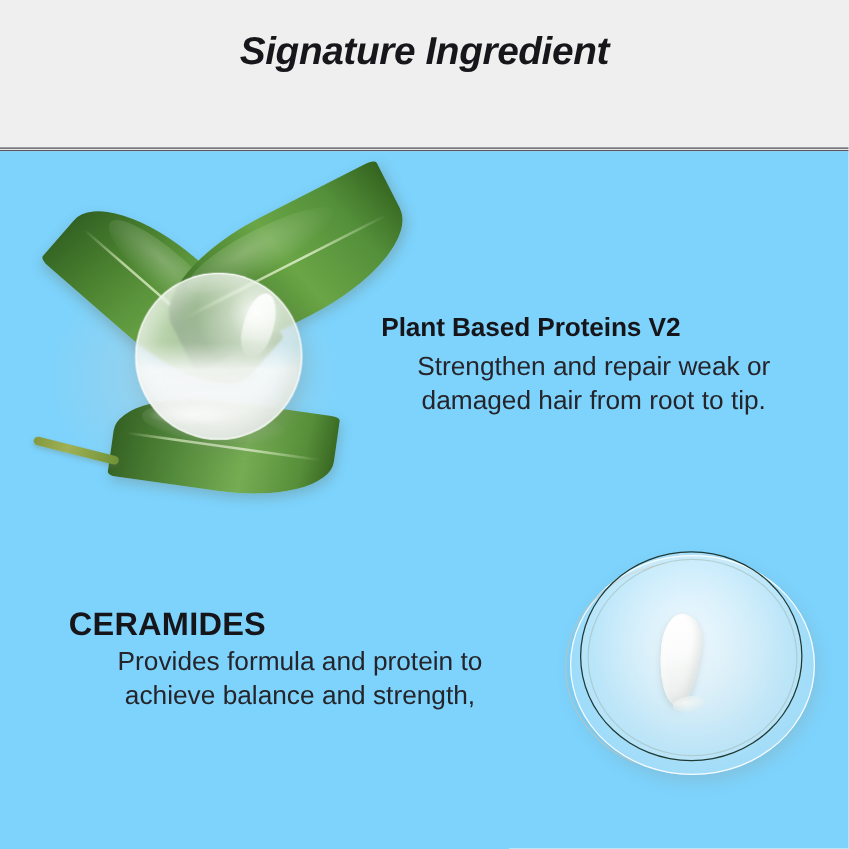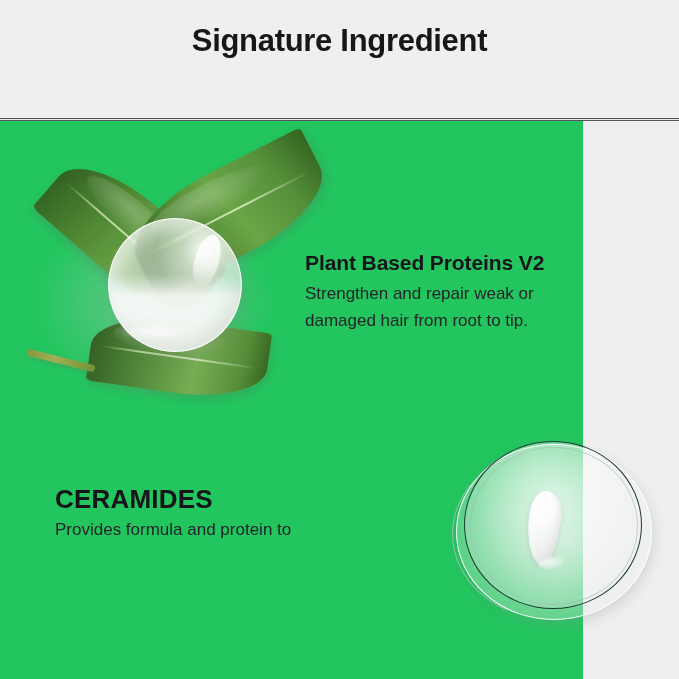--- a/index.html
+++ b/index.html
@@ -20,20 +20,21 @@
     overflow: hidden;
   }
 
   
   #header {
     position: absolute;
     left: 0; top: 0;
     width: 679px;
     height: 119px;
     background: #f0efef;
+    font-style: italic;
   }
   #header-title {
     position: absolute;
     left: 0; top: 21px;
     width: 679px;
     text-align: center;
     font-size: 31px;
     font-weight: 700;
     letter-spacing: -0.3px;
     color: #17161a;
@@ -60,23 +61,23 @@
     border-top: 1px solid #50505a;
     border-bottom: 1px solid #55555f;
     background: #e9e9ea;
     box-sizing: border-box;
   }
 
   
   #body-area {
     position: absolute;
     left: 0; top: 121px;
-    width: 583px;
+    width: 679px;
     height: 558px;
-    background: #22c55e;
+    background: #7dd3fc;
   }
 
   
   #leaf-photo {
     position: absolute;
     left: 18px; top: 38px;
     width: 285px;
     height: 260px;
   }
   #leaf-photo .bg-soft {
@@ -181,25 +182,26 @@
   }
   .block-heading {
     font-size: 21px;
     font-weight: 700;
     color: #16151a;
     letter-spacing: -0.1px;
     line-height: 28px;
     white-space: nowrap;
   }
   .block-body {
-    font-size: 17px;
+    font-size: 21px;
     font-weight: 400;
     color: #25242a;
     line-height: 27px;
     margin-top: 3px;
+    text-align: center;
   }
   .block-body .body-line { display: block; }
 
   
   #dish-photo {
     position: absolute;
     left: 446px; top: 316px;
     width: 222px;
     height: 212px;
   }
@@ -336,17 +338,18 @@
       <div id="dish-rim"></div>
       <div id="dish-rim-inner"></div>
       <div id="dish-cream"></div>
       <div id="dish-cream-tail"></div>
     </div>
 
     <div id="ceramides-block">
       <div id="ceramides-heading">CERAMIDES</div>
       <div class="block-body">
         <span class="body-line">Provides formula and protein to</span>
+        <span class="body-line">achieve balance and strength,</span>
       </div>
     </div>
 
   </div>
 </div>
 
 </body></html>

